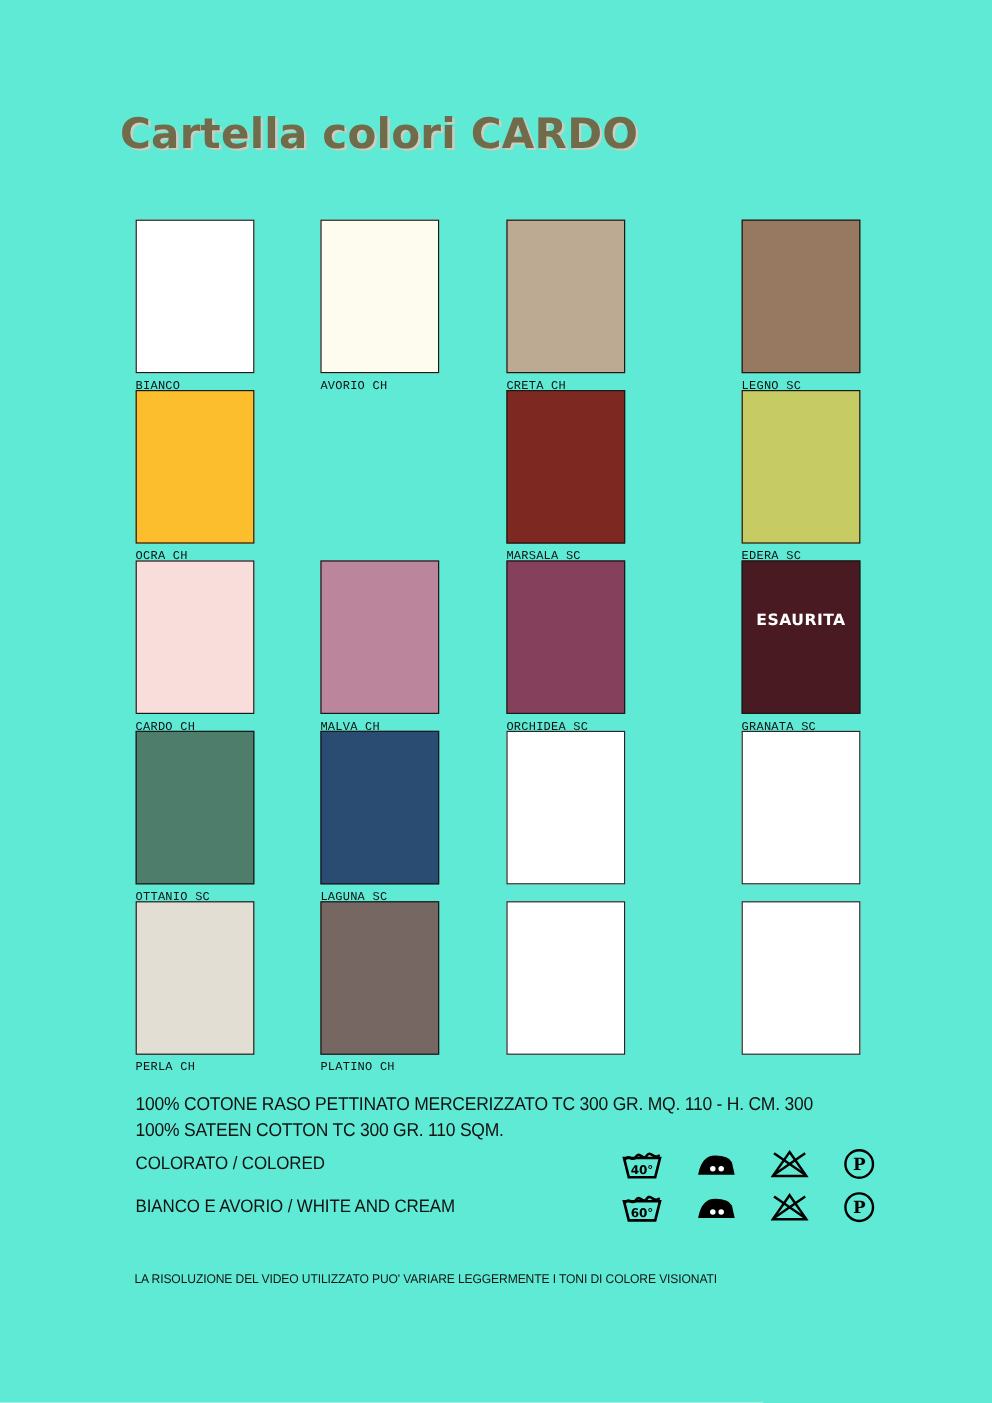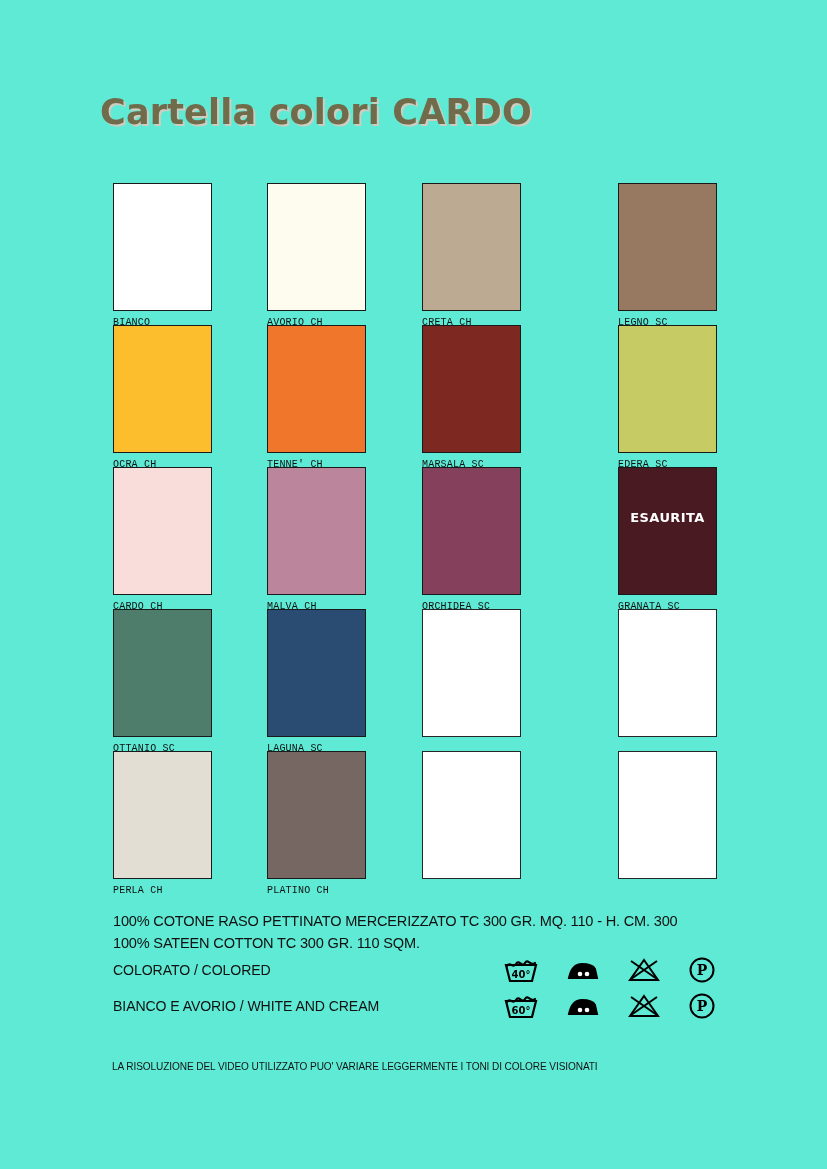--- a/index.html
+++ b/index.html
@@ -123,21 +123,21 @@
     font-family: "Liberation Sans Narrow", "Liberation Sans", sans-serif;
     font-size: 15px;
     color: #111111;
     letter-spacing: -0.1px;
     white-space: nowrap;
     transform: scaleX(0.94);
     transform-origin: left center;
   }
   .care-symbols {
     position: absolute;
-    left: 391px;
+    left: 405px;
     top: 0px;
     display: flex;
     align-items: center;
     gap: 28px;
   }
   .sym { display: block; }
 
   
   .footer {
     position: absolute;
@@ -187,26 +187,20 @@
         <div class="swatch-label">LEGNO  SC</div>
       </div>
     </div>
 
     <div class="row">
       <div class="cell c0">
         <div class="swatch" style="background-color: rgb(253, 190, 45);">
           <div class="sold-out"></div>
         </div>
         <div class="swatch-label">OCRA  CH</div>
-      </div>
-      <div class="cell c1">
-        <div class="swatch" style="background-color: rgb(240, 118, 43);">
-          <div class="sold-out"></div>
-        </div>
-        <div class="swatch-label">TENNE'  CH</div>
       </div>
       <div class="cell c2">
         <div class="swatch" style="background-color: rgb(125, 40, 32);">
           <div class="sold-out"></div>
         </div>
         <div class="swatch-label">MARSALA  SC</div>
       </div>
       <div class="cell c3">
         <div class="swatch" style="background-color: rgb(198, 203, 100);">
           <div class="sold-out"></div>

